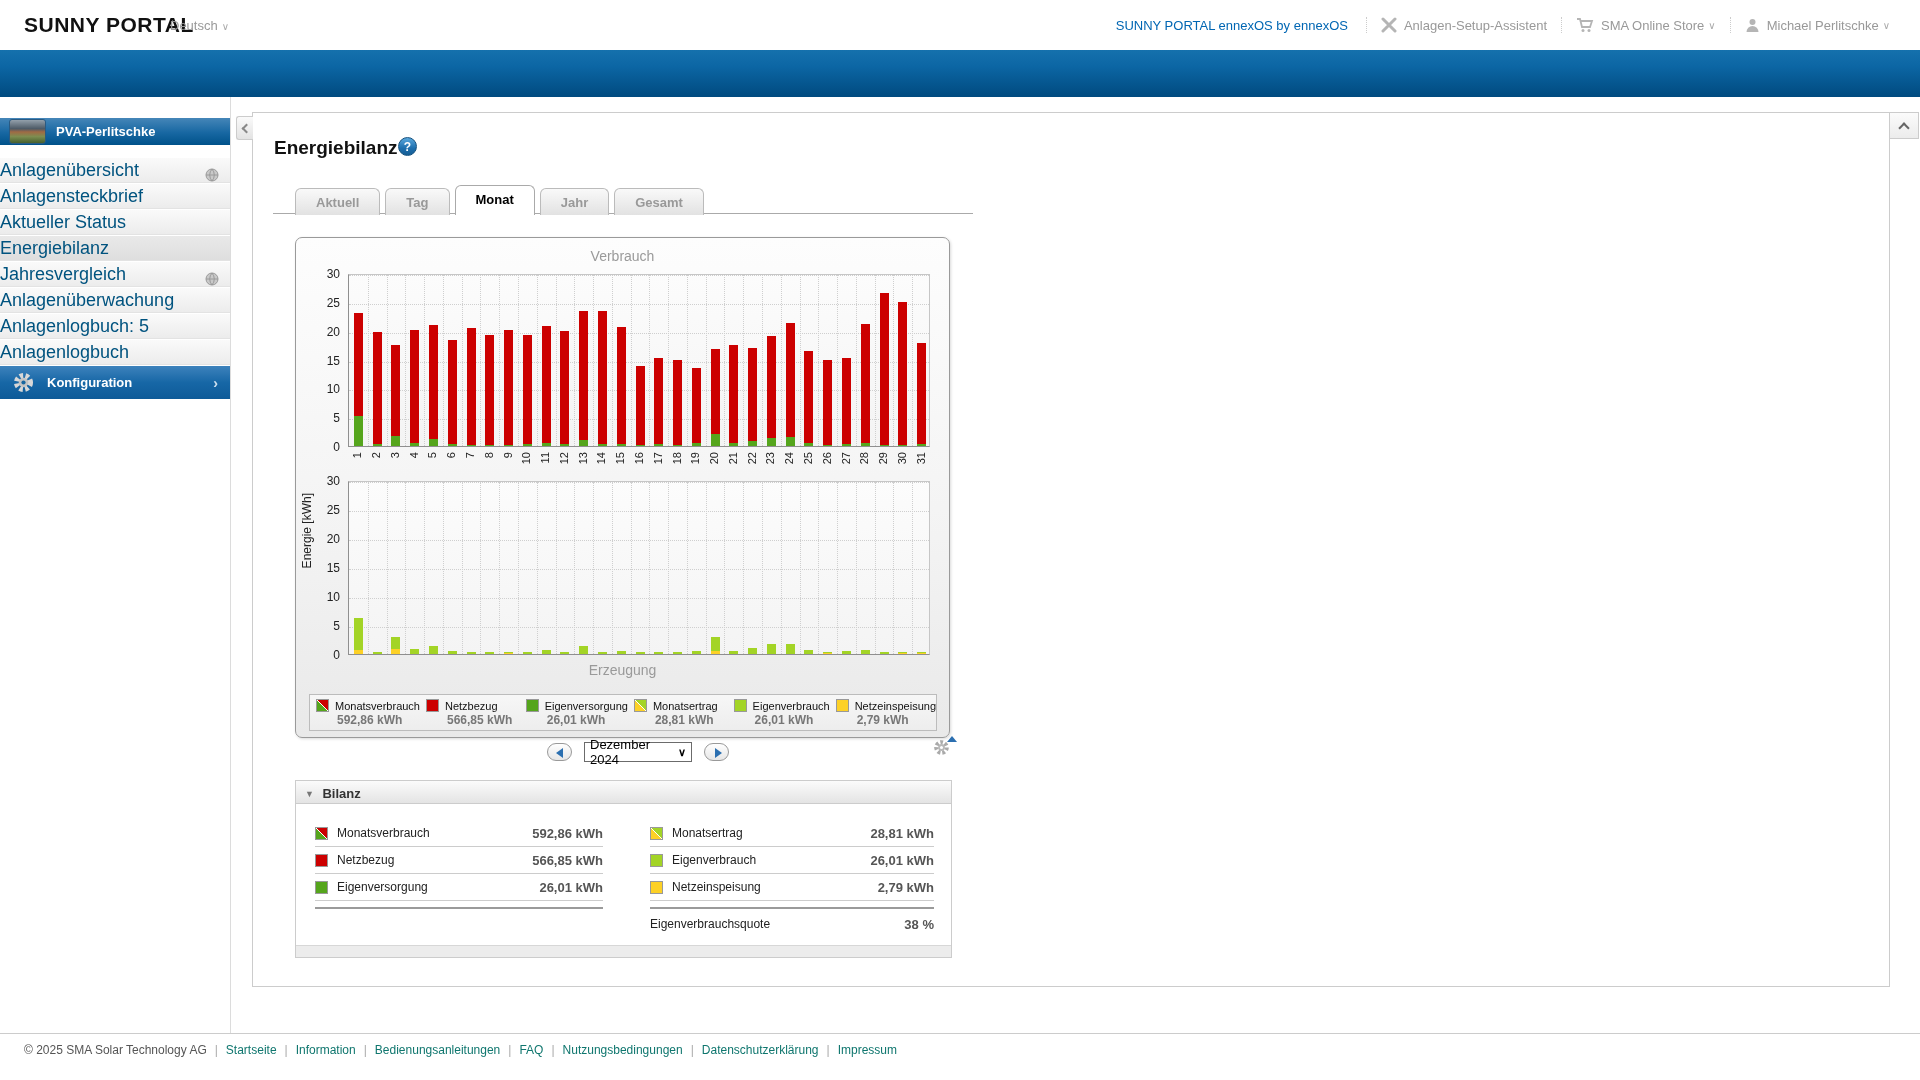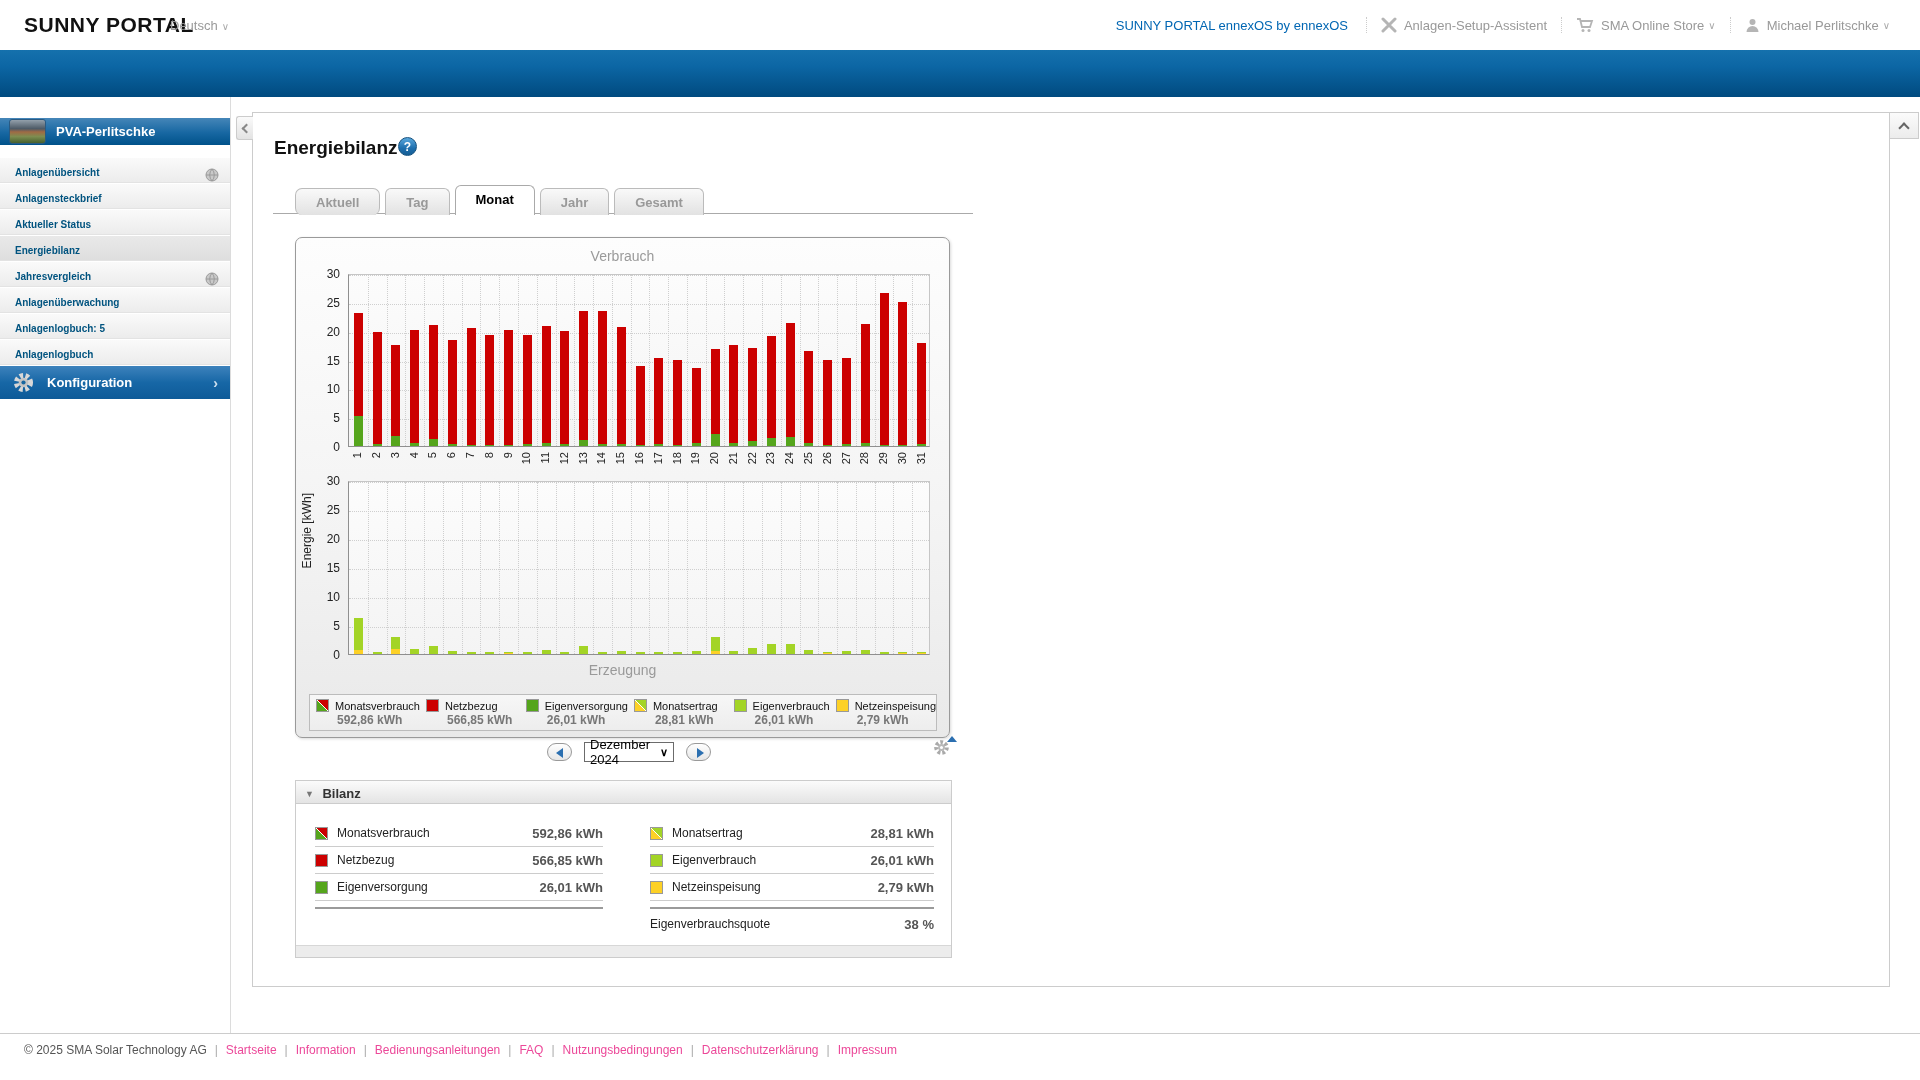--- a/index.html
+++ b/index.html
@@ -26,21 +26,21 @@
   .site-bar { position:absolute; left:0; top:21px; width:230px; height:27px;
     background:linear-gradient(180deg,#4586b8 0%,#1767a2 55%,#00528a 100%);
     display:flex; align-items:center; }
   .site-photo { width:37px; height:25px; margin-left:9px; border-radius:3px; border:1px solid #2a5a82;
     background:linear-gradient(180deg,#93a0ab 0%,#4d5a66 38%,#a06a44 52%,#7d8d50 72%,#46602e 100%); }
   .site-name { color:#fff; font-weight:bold; font-size:13px; margin-left:10px; }
   .side-items { position:absolute; left:0; top:61px; width:230px; }
   .side-item { position:relative; height:25px; margin-bottom:1px; line-height:25px;
     background:linear-gradient(180deg,#fafafa,#ececec); border-bottom:1px solid #e3e3e3; cursor:pointer; }
   .side-item.selected { background:linear-gradient(180deg,#e9e9e9,#dedede); }
-  .side-item .lbl { color:#00537f; font-weight:bold; font-size:10px; padding-left:15px; }
+  .side-item .lbl { color:#00537f; font-weight:normal; font-size:18px; }
   .globe { position:absolute; right:11px; top:6px; }
   .config-bar { position:absolute; left:0; top:269px; width:230px; height:33px;
     background:linear-gradient(180deg,#3d82bc 0%,#1767a6 50%,#0d5a98 100%);
     display:flex; align-items:center; cursor:pointer; }
   .config-lbl { color:#fff; font-weight:bold; font-size:13px; margin-left:13px; }
   .config-chev { position:absolute; right:12px; color:#cfe0ef; font-size:14px; font-weight:bold; }
   .gear-wrap { margin-left:13px; display:inline-flex; }
 
   
   .content-panel { position:absolute; left:252px; top:112px; width:1638px; height:875px;
@@ -59,21 +59,21 @@
   .help-icon { position:absolute; left:145px; top:24px; width:19px; height:19px; border-radius:50%;
     background:linear-gradient(180deg,#5aa8dd 0%,#1e6fae 60%,#155d94 100%); border:1px solid #14517f;
     color:#fff; font-size:12px; font-weight:bold; text-align:center; line-height:18px; cursor:pointer; }
 
   
   .tabs-row { position:absolute; left:20px; top:72px; height:29px; }
   .tab-underline { position:absolute; left:20px; top:100px; width:700px; border-top:1px solid #aaa; }
   .tab { position:relative; display:inline-block; margin-left:5px; padding:0 20px; height:27px; line-height:27px;
     font-size:13px; font-weight:bold; color:#999; background:linear-gradient(180deg,#f9f9f9,#e2e2e2);
     border:1px solid #bbb; border-bottom:none; border-radius:6px 6px 0 0; cursor:pointer; vertical-align:bottom; }
-  .tab:first-child { margin-left:22px;border-radius:7px; }
+  .tab:first-child { margin-left:22px; }
   .tab.selected { background:#fff; color:#000; height:30px; z-index:3; border-color:#aaa; }
 
   
   .chart-panel { position:absolute; left:42px; top:124px; width:655px; height:501px;
     border:1px solid #9a9a9a; border-radius:7px;
     background:linear-gradient(180deg,#fdfdfd 0%,#f3f3f3 60%,#e9e9e9 100%);
     box-shadow:1px 1px 3px rgba(0,0,0,0.15); }
   .chart-title { position:absolute; width:100%; text-align:center; color:#9a9a9a; font-size:14px; }
   .plot { position:absolute; background:linear-gradient(180deg,#fcfcfc,#f4f4f4);
     border:1px solid #c6c6c6; border-left:1px solid #8f8f8f; border-bottom:1px solid #8f8f8f; }
@@ -96,21 +96,21 @@
   .leg-value { font-size:12px; font-weight:bold; color:#777; margin-left:21px; margin-top:1px; }
 
   
   .date-nav { position:absolute; left:294px; top:629px; display:flex; align-items:center; }
   .nav-btn { width:25px; height:18px; border:1px solid #999; border-radius:9px;
     background:linear-gradient(180deg,#fefefe,#e6e6e6); cursor:pointer; position:relative; }
   .tri-left { position:absolute; left:8px; top:4px; width:0; height:0;
     border-top:5px solid transparent; border-bottom:5px solid transparent; border-right:7px solid #2b6fb0; }
   .tri-right { position:absolute; left:10px; top:4px; width:0; height:0;
     border-top:5px solid transparent; border-bottom:5px solid transparent; border-left:7px solid #2b6fb0; }
-  .period-select { width:90px; height:20px; margin:0 12px; border:1px solid #6b6b6b; background:#fff;
+  .period-select { width:108px; height:20px; margin:0 12px; border:1px solid #6b6b6b; background:#fff;
     font-size:13px; color:#000; display:flex; align-items:center; justify-content:space-between;
     padding:0 5px; cursor:pointer; }
   .sel-caret { font-weight:bold; font-size:11px; color:#000; }
   .chart-gear-btn { position:absolute; left:680px; top:626px; width:22px; height:20px; cursor:pointer; }
   .gear-arrow { position:absolute; right:-2px; top:-3px; width:0; height:0;
     border-left:5px solid transparent; border-right:5px solid transparent; border-bottom:6px solid #2b6fb0; }
 
   
   .bilanz { position:absolute; left:42px; top:667px; width:657px; height:178px;
     border:1px solid #ccc; background:#fff; }
@@ -127,21 +127,21 @@
   .bz-divider { border-top:2px solid #9a9a9a; margin-top:6px; }
   .bz-quote { display:flex; height:30px; align-items:center; }
   .bz-quote .bz-label { margin-left:0; }
   .bilanz-strip { position:absolute; left:0; bottom:0; width:100%; height:12px;
     background:#ececec; border-top:1px solid #d7d7d7; }
 
   
   .footer { position:absolute; left:0; top:1033px; width:1920px; border-top:1px solid #ccc;
     padding:9px 0 0 24px; font-size:12px; color:#555; background:#fff; }
   .f-sep { color:#aaa; margin:0 8px; }
-  .f-link { color:#ec4899; cursor:pointer; }
+  .f-link { color:#0f766e; cursor:pointer; }
 </style>
 </head>
 <body>
 
 <div class="top-header">
   <div class="logo">SUNNY PORTAL</div>
   <div class="lang">
     <span>Deutsch</span><span class="caret">∨</span>
   </div>
   <div class="header-right">

